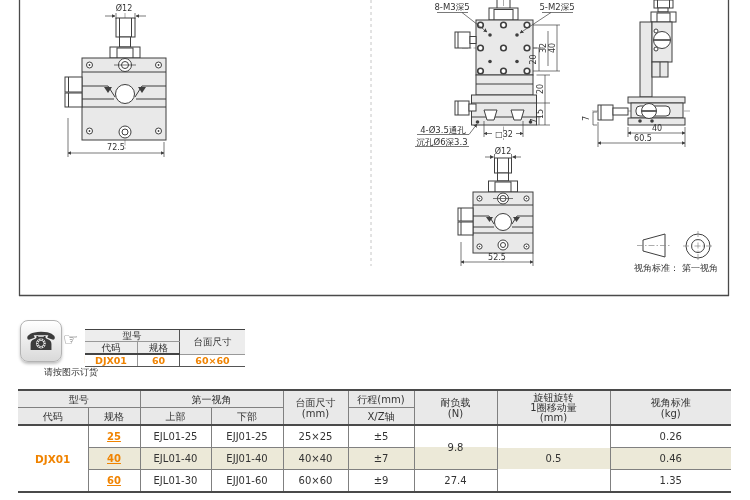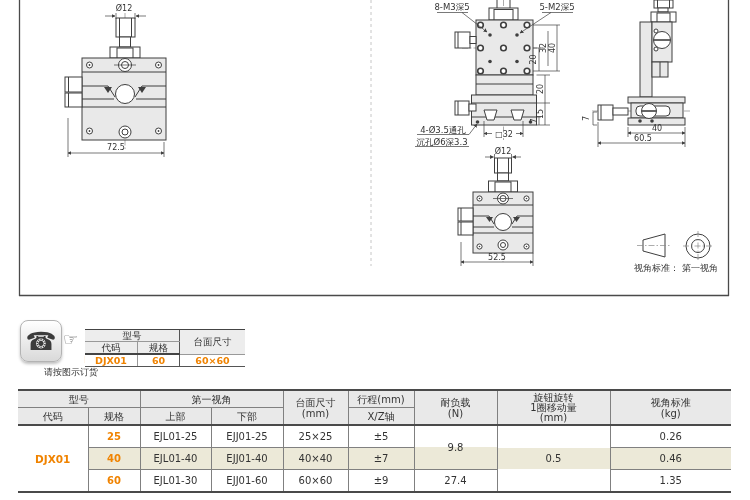--- a/index.html
+++ b/index.html
@@ -38,21 +38,21 @@
     font-size:10px;color:#333;width:713px;}
   table.spec th,table.spec td{padding:0;text-align:center;border:1px solid #808080;font-weight:normal;overflow:hidden;}
   table.spec thead th{background:#e9e9e9;height:16px;line-height:11px;}
   table.spec thead{border-bottom:2px solid #4a4a4a;}
   table.spec{border-top:2px solid #4a4a4a;border-bottom:2px solid #4a4a4a;}
   table.spec tr>*:first-child{border-left:none;}
   table.spec tr>*:last-child{border-right:none;}
   table.spec tbody td{height:21px;background:#fff;}
   table.spec thead th.h3{font-size:10px;line-height:10px;}
   table.spec td.code{color:#f08300;font-weight:bold;font-size:10.5px;background:#fff;}
-  table.spec td.specn{color:#f08300;font-weight:bold;}
+  table.spec td.specn{color:#f08300;font-weight:bold;text-decoration:underline;}
   table.spec tr.beige td{background:#ece9d8;}
   table.spec td.load-m{background:linear-gradient(to bottom,#ffffff 50%,#ece9d8 50%);margin-top:24px;}
   table.spec td.knob-m{background:linear-gradient(to bottom,#ffffff 33.4%,#ece9d8 33.4%,#ece9d8 66.7%,#ffffff 66.7%);margin-left:33px;}
 </style>
 </head>
 <body>
 
 <div class="page">
 
   <div class="draw-area">

